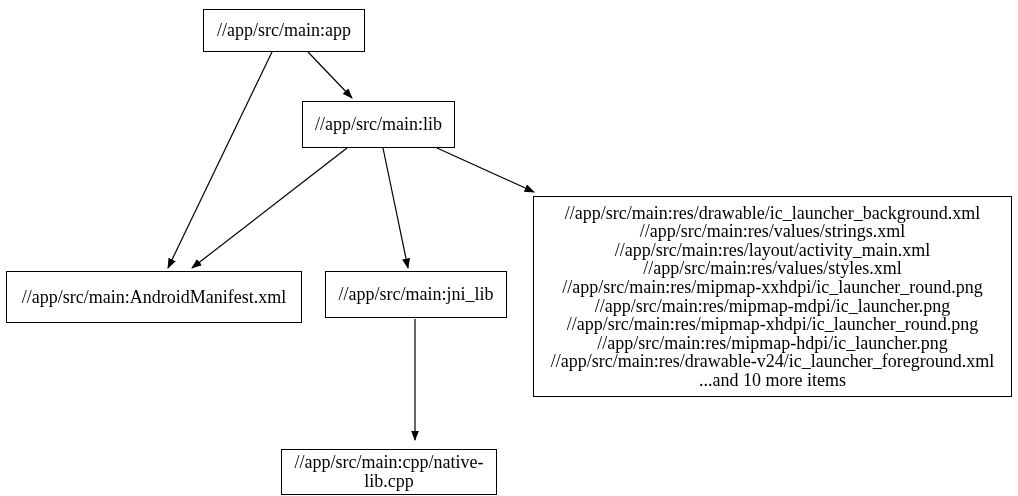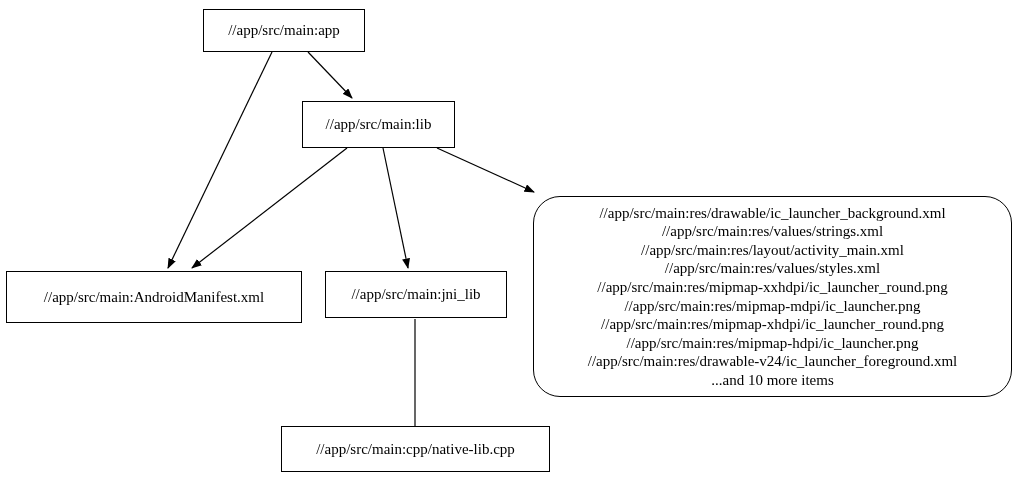--- a/index.html
+++ b/index.html
@@ -25,31 +25,31 @@
   }
   .node {
     position: absolute;
     box-sizing: border-box;
     background: #ffffff;
     border: 1px solid #000000;
     display: flex;
     align-items: center;
     justify-content: center;
     text-align: center;
-    font-size: 15px;
+    font-size: 18px;
     line-height: 18.6px;
     white-space: pre-line;
     padding: 8px 6px;
   }
   .node-app        { left: 203px; top: 9px;   width: 162px; height: 43px; }
   .node-lib        { left: 302px; top: 101px; width: 153px; height: 47px; }
   .node-manifest   { left: 6px;   top: 271px; width: 296px; height: 52px; }
   .node-jni-lib    { left: 325px; top: 271px; width: 182px; height: 47px; text-align: right; }
-  .node-res-group  { left: 533px; top: 196px; width: 479px; height: 201px; border-radius: 27px; }
-  .node-native-lib { left: 281px; top: 426px; width: 269px; height: 46px; }
+  .node-res-group  { left: 533px; top: 196px; width: 479px; height: 201px; }
+  .node-native-lib { left: 281px; top: 449px; width: 216px; height: 46px; }
   .edge {
     stroke: #000000;
     stroke-width: 1.2;
     fill: none;
   }
 </style>
 </head>
 <body>
 
 <div id="canvas">

